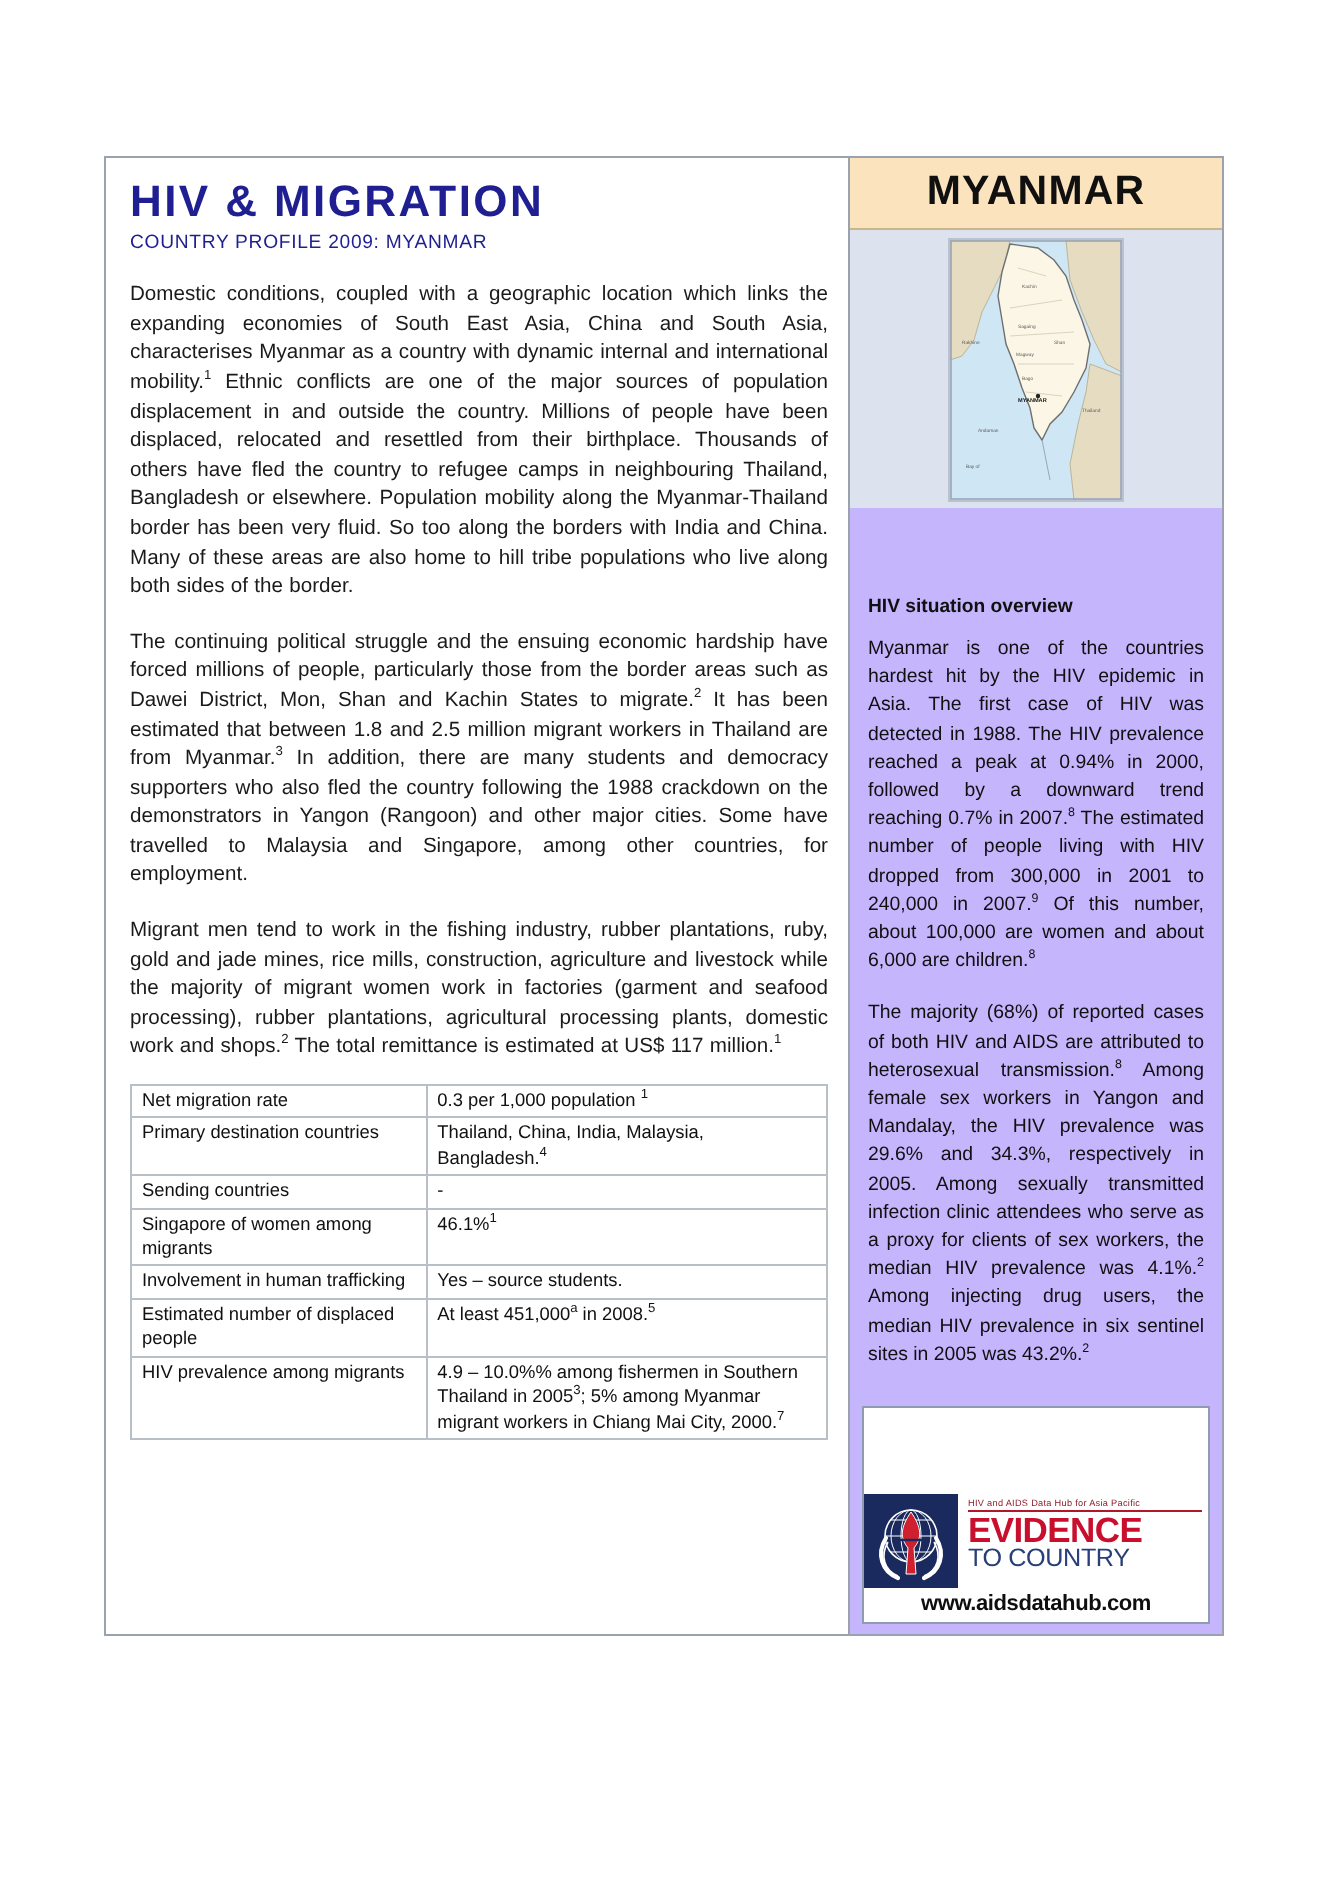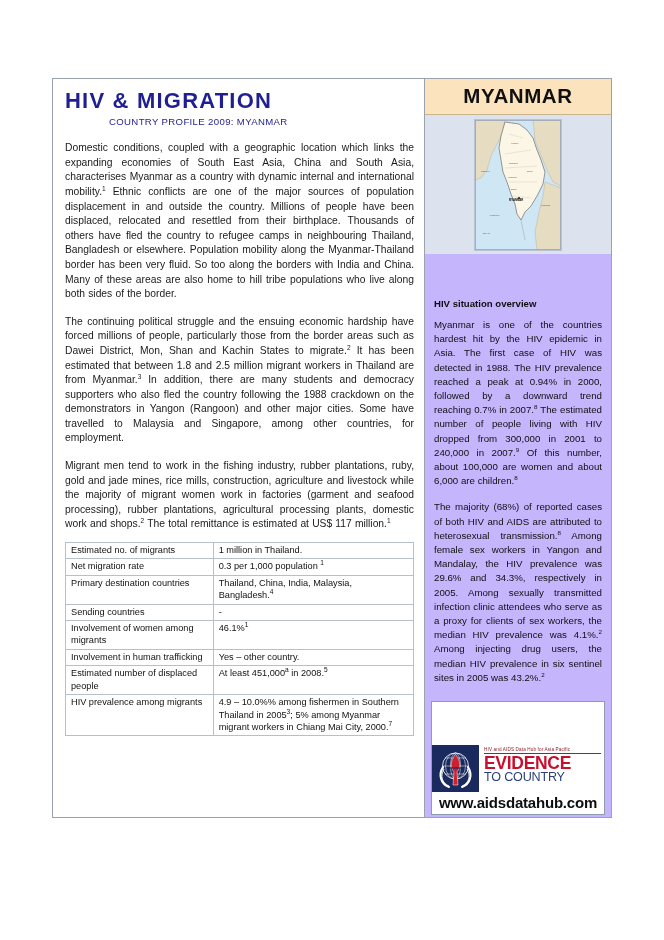--- a/index.html
+++ b/index.html
@@ -50,21 +50,20 @@
     color: #1f1f91;
     letter-spacing: 1.2px;
     line-height: 1.1;
     margin: 2px 0 3px 0;
   }
   .subtitle {
     font-size: 9.6px;
     color: #1f1f91;
     letter-spacing: 0.35px;
     margin-bottom: 14px;
-    margin-left: 44px;
   }
 
   p.body {
     font-size: 10.3px;
     line-height: 14.6px;
     color: #1a1a1a;
     text-align: justify;
     margin: 0 0 13px 0;
     word-spacing: 0.3px;
   }
@@ -200,21 +199,21 @@
     letter-spacing: -0.3px;
   }
   .logo-toaction {
     font-size: 12.6px;
     color: #2a3f7a;
     line-height: 13px;
     letter-spacing: -0.2px;
   }
   .logo-url {
     text-align: center;
-    font-size: 15px;
+    font-size: 11px;
     font-weight: bold;
     color: #0e0e0e;
     background: #ffffff;
     padding: 2px 0 3px 0;
     letter-spacing: -0.2px;
   }
 </style>
 </head>
 <body>
 
@@ -229,42 +228,38 @@
       <div>
         <p class="body">Domestic conditions, coupled with a geographic location which links the expanding economies of South East Asia, China and South Asia, characterises Myanmar as a country with dynamic internal and international mobility.<sup>1</sup> Ethnic conflicts are one of the major sources of population displacement in and outside the country. Millions of people have been displaced, relocated and resettled from their birthplace. Thousands of others have fled the country to refugee camps in neighbouring Thailand, Bangladesh or elsewhere. Population mobility along the Myanmar-Thailand border has been very fluid. So too along the borders with India and China. Many of these areas are also home to hill tribe populations who live along both sides of the border.</p>
         <p class="body">The continuing political struggle and the ensuing economic hardship have forced millions of people, particularly those from the border areas such as Dawei District, Mon, Shan and Kachin States to migrate.<sup>2</sup> It has been estimated that between 1.8 and 2.5 million migrant workers in Thailand are from Myanmar.<sup>3</sup> In addition, there are many students and democracy supporters who also fled the country following the 1988 crackdown on the demonstrators in Yangon (Rangoon) and other major cities. Some have travelled to Malaysia and Singapore, among other countries, for employment.</p>
         <p class="body">Migrant men tend to work in the fishing industry, rubber plantations, ruby, gold and jade mines, rice mills, construction, agriculture and livestock while the majority of migrant women work in factories (garment and seafood processing), rubber plantations, agricultural processing plants, domestic work and shops.<sup>2</sup> The total remittance is estimated at US$ 117 million.<sup>1</sup></p>
       </div>
 
 
       <table class="summary">
         <tbody>
           <tr>
-            <td class="k">Estimated no. of migrants</td>
-            <td class="v">1 million in Thailand.</td>
-          </tr>
-          <tr>
             <td class="k">Net migration rate</td>
             <td class="v">0.3 per 1,000 population <sup>1</sup></td>
           </tr>
           <tr>
             <td class="k">Primary destination countries</td>
             <td class="v">Thailand, China, India, Malaysia, Bangladesh.<sup>4</sup></td>
           </tr>
           <tr>
             <td class="k">Sending countries</td>
             <td class="v">-</td>
           </tr>
           <tr>
-            <td class="k">Involvement of women among migrants</td>
+            <td class="k">Singapore of women among migrants</td>
             <td class="v">46.1%<sup>1</sup></td>
           </tr>
           <tr>
             <td class="k">Involvement in human trafficking</td>
-            <td class="v">Yes – other country.</td>
+            <td class="v">Yes – source students.</td>
           </tr>
           <tr>
             <td class="k">Estimated number of displaced people</td>
             <td class="v">At least 451,000<sup>a</sup> in 2008.<sup>5</sup></td>
           </tr>
           <tr>
             <td class="k">HIV prevalence among migrants</td>
             <td class="v">4.9 – 10.0%% among fishermen in Southern Thailand in 2005<sup>3</sup>; 5% among Myanmar migrant workers in Chiang Mai City, 2000.<sup>7</sup></td>
           </tr>
         </tbody>

